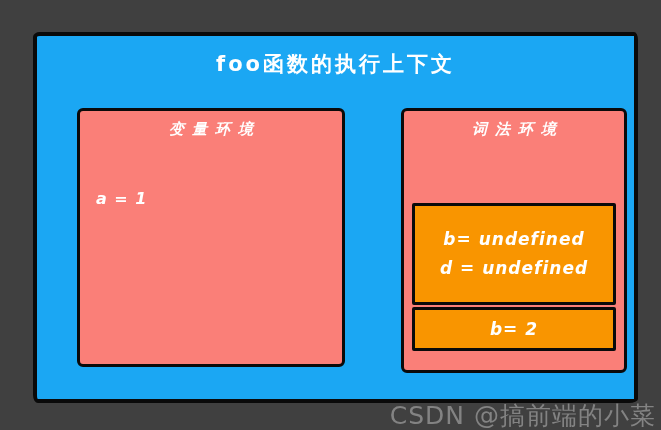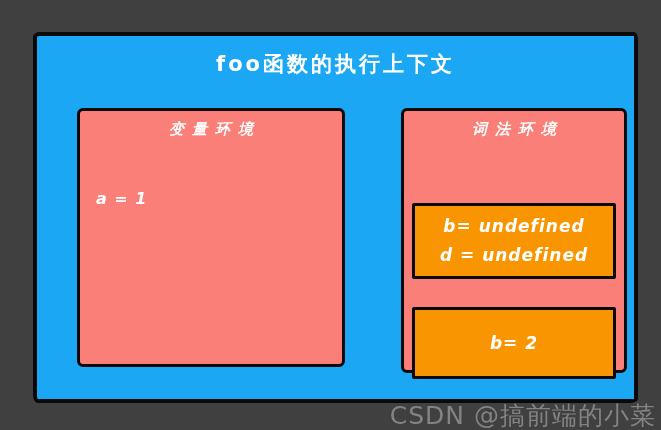--- a/index.html
+++ b/index.html
@@ -91,22 +91,22 @@
     width: 204px;
     box-sizing: border-box;
     background: #F99500;
     border: 3px solid #0a0a0a;
     border-radius: 2px;
     display: flex;
     flex-direction: column;
     align-items: center;
     justify-content: center;
   }
-  .record-box.upper { top: 92px;  height: 76px; }
-  .record-box.lower { top: 196px; height: 72px; }
+  .record-box.upper { top: 92px;  height: 102px; }
+  .record-box.lower { top: 196px; height: 44px; }
   .record-line {
     color: #ffffff;
     font-size: 17px;
     font-weight: bold;
     letter-spacing: 1px;
     line-height: 29px;
     white-space: nowrap;
   }
   .watermark {
     position: absolute;

